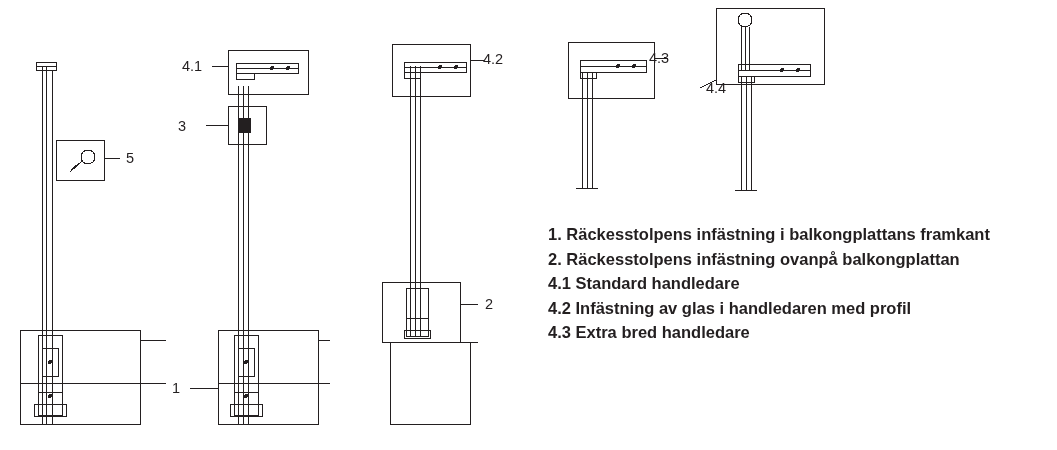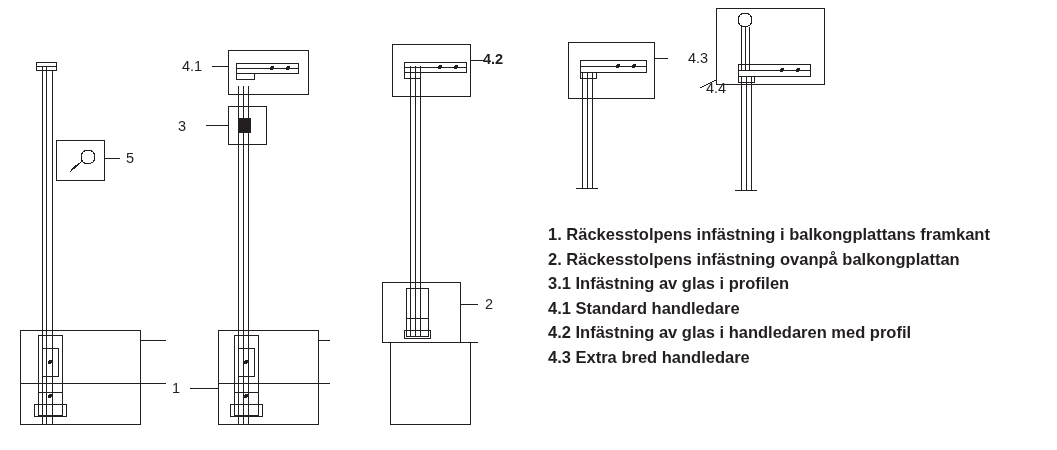--- a/index.html
+++ b/index.html
@@ -173,24 +173,23 @@
     </g>
 
   </g>
 </svg>
 
 <div class="callout" style="left:172px; top:380px;">1</div>
 <div class="callout" style="left:485px; top:296px;">2</div>
 <div class="callout" style="left:178px; top:118px;">3</div>
 <div class="callout" style="left:126px; top:150px;">5</div>
 <div class="callout" style="left:182px; top:58px;">4.1</div>
-<div class="callout" style="left:483px; top:51px;font-weight:bold;">4.2</div>
-<div class="callout" style="left:688px; top:50px;">4.3</div>
+<div class="callout" style="left:483px; top:51px;">4.2</div>
+<div class="callout" style="left:649px; top:50px;">4.3</div>
 <div class="callout" style="left:672px; top:80px;margin-left:34px;">4.4</div>
 
 <div class="legend">
   <div class="legend-item">1. Räckesstolpens infästning i balkongplattans framkant</div>
   <div class="legend-item">2. Räckesstolpens infästning ovanpå balkongplattan</div>
-  <div class="legend-item">3.1 Infästning av glas i profilen</div>
   <div class="legend-item">4.1 Standard handledare</div>
   <div class="legend-item">4.2 Infästning av glas i handledaren med profil</div>
   <div class="legend-item">4.3 Extra bred handledare</div>
 </div>
 
 </body></html>

